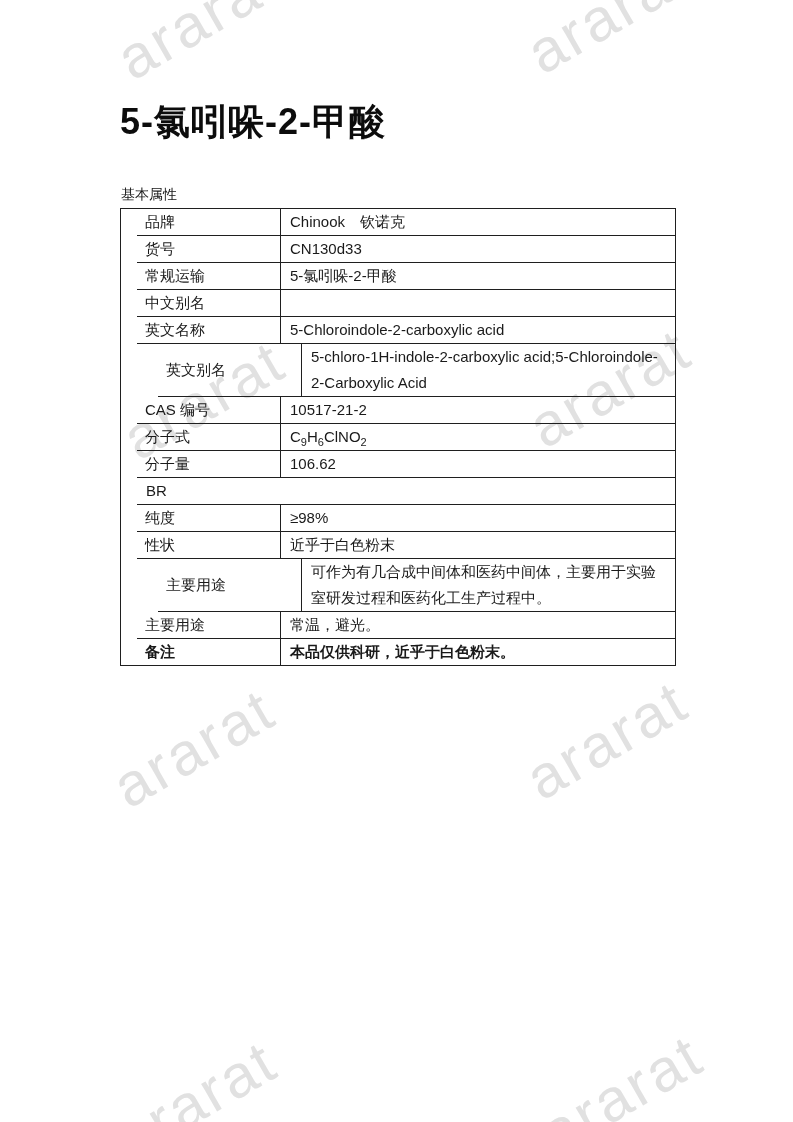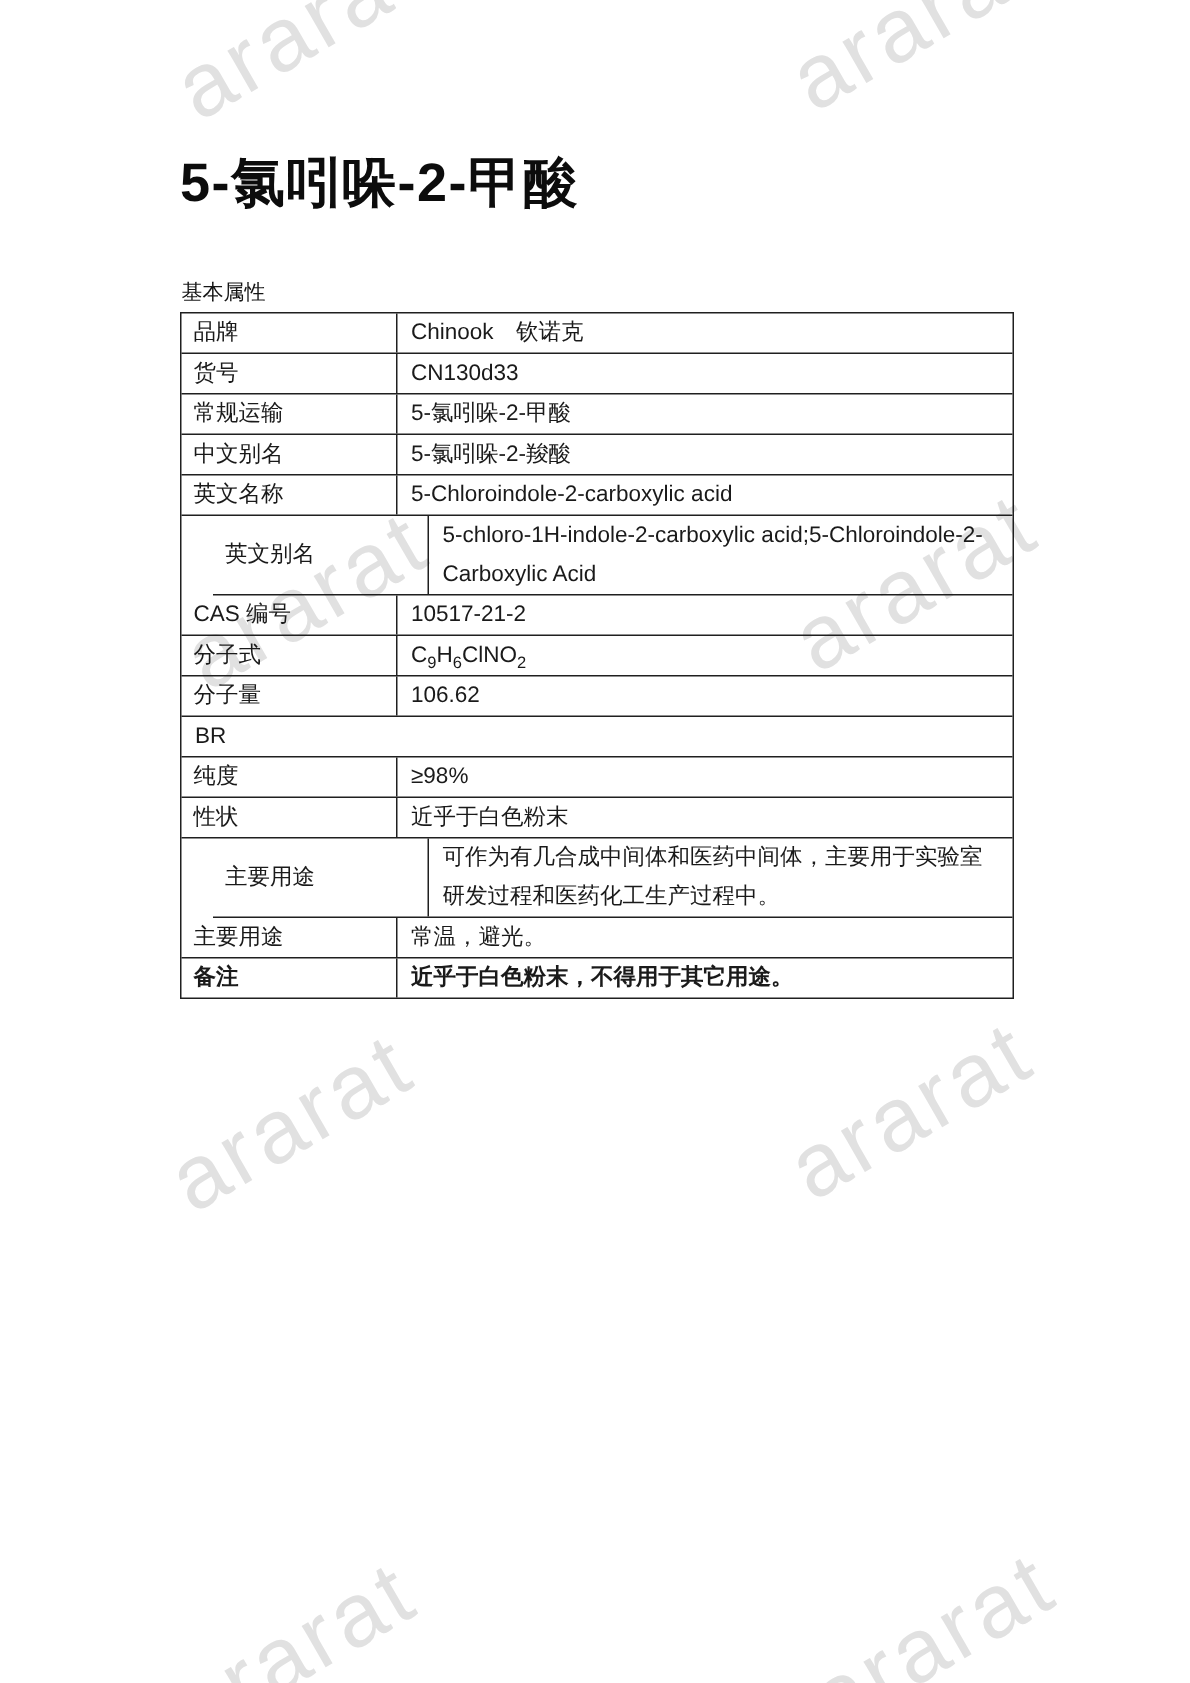--- a/index.html
+++ b/index.html
@@ -31,21 +31,21 @@
     font-size:36px; font-weight:700; color:#0c0c0c;
     letter-spacing:1px; z-index:1;
   }
   .section-heading {
     position:absolute; left:121px; top:170px;
     font-size:14px; font-weight:400; color:#141414; z-index:1;margin-top:16px;
   }
   .props-table {
     position:absolute; left:120px; top:208px; width:556px;
     border:1px solid #1f1f1f; box-sizing:border-box;
-    background:transparent; z-index:1;
+    background:transparent; z-index:1;padding-left:16px;
   }
   .row { display:flex; min-height:26px; border-bottom:1px solid #1f1f1f; }
   .row:last-child { border-bottom:none;font-weight:bold; }
   .row.tall { min-height:52px;margin-left:21px; }
   .cell {
     box-sizing:border-box; display:flex; align-items:center;
     font-size:15px; line-height:26px; color:#1a1a1a;
   }
   .cell.label { width:144px; flex:0 0 144px; border-right:1px solid #1f1f1f; padding:0 8px; }
   .cell.value { flex:1 1 auto; padding:0 9px; display:block; }
@@ -75,21 +75,20 @@
       <div class="row">
         <div class="cell label">货号</div>
         <div class="cell value">CN130d33</div>
       </div>
       <div class="row">
         <div class="cell label">常规运输</div>
         <div class="cell value">5-氯吲哚-2-甲酸</div>
       </div>
       <div class="row">
         <div class="cell label">中文别名</div>
-        <div class="cell value">5-氯吲哚-2-羧酸</div>
       </div>
       <div class="row">
         <div class="cell label">英文名称</div>
         <div class="cell value">5-Chloroindole-2-carboxylic acid</div>
       </div>
       <div class="row tall">
         <div class="cell label">英文别名</div>
         <div class="cell value">5-chloro-1H-indole-2-carboxylic acid;5-Chloroindole-2-Carboxylic Acid</div>
       </div>
       <div class="row">
@@ -118,16 +117,16 @@
       <div class="row tall">
         <div class="cell label">主要用途</div>
         <div class="cell value">可作为有几合成中间体和医药中间体，主要用于实验室研发过程和医药化工生产过程中。</div>
       </div>
       <div class="row">
         <div class="cell label">主要用途</div>
         <div class="cell value">常温，避光。</div>
       </div>
       <div class="row">
         <div class="cell label">备注</div>
-        <div class="cell value">近乎于白色粉末，不得用于其它用途。</div>
+        <div class="cell value">本品仅供科研，近乎于白色粉末。</div>
       </div>
     </div>
 </div>
 
 </body></html>

